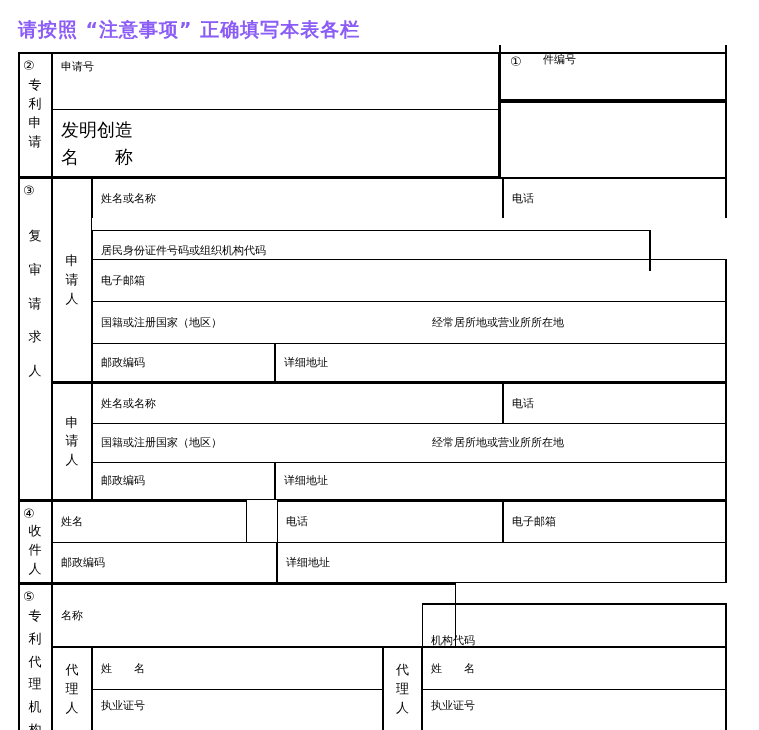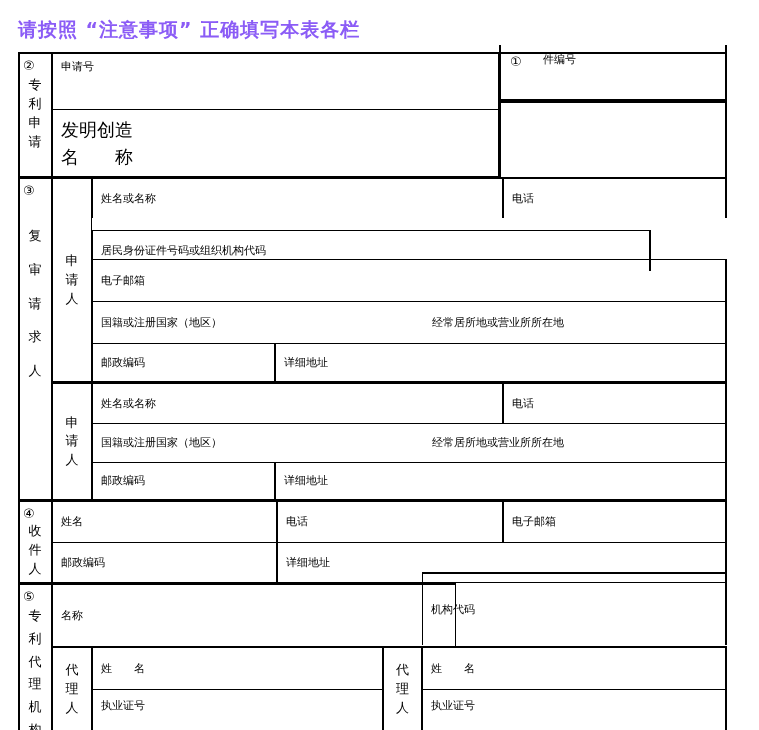--- a/index.html
+++ b/index.html
@@ -249,21 +249,21 @@
 
     <div class="c thick-t r b" style="left:0px; top:448px; width:34px; height:83px;">
       <span class="num">④</span>
       <div class="vlbl" style="top:20px;">
         <span>收</span>
         <span>件</span>
         <span>人</span>
       </div>
     </div>
 
-    <div class="c thick-t r" style="left:34px; top:448px; width:225px; height:42px;">
+    <div class="c thick-t r" style="left:34px; top:448px; width:195px; height:42px;">
       <span class="lbl mid">姓名</span>
     </div>
     <div class="c thick-t r" style="left:259px; top:448px; width:226px; height:42px;">
       <span class="lbl mid">电话</span>
     </div>
     <div class="c thick-t r-thick" style="left:485px; top:448px; width:224px; height:42px;">
       <span class="lbl mid">电子邮箱</span>
     </div>
 
     <div class="c r b" style="left:34px; top:490px; width:225px; height:41px;">
@@ -281,21 +281,21 @@
         <span>代</span>
         <span>理</span>
         <span>机</span>
         <span>构</span>
       </div>
     </div>
 
     <div class="c thick-t r" style="left:34px; top:531px; width:404px; height:63px;text-decoration:underline;">
       <span class="lbl mid">名称</span>
     </div>
-    <div class="c thick-t r-thick" style="left:404px; top:520px; width:305px; height:73px;">
+    <div class="c thick-t r-thick" style="left:404px; top:551px; width:305px; height:73px;">
       <span class="lbl mid">机构代码</span>
     </div>
 
     <div class="c thick-t r" style="left:34px; top:594px; width:40px; height:84px;">
       <div class="vlbl centered">
         <span>代</span>
         <span>理</span>
         <span>人</span>
       </div>
     </div>

